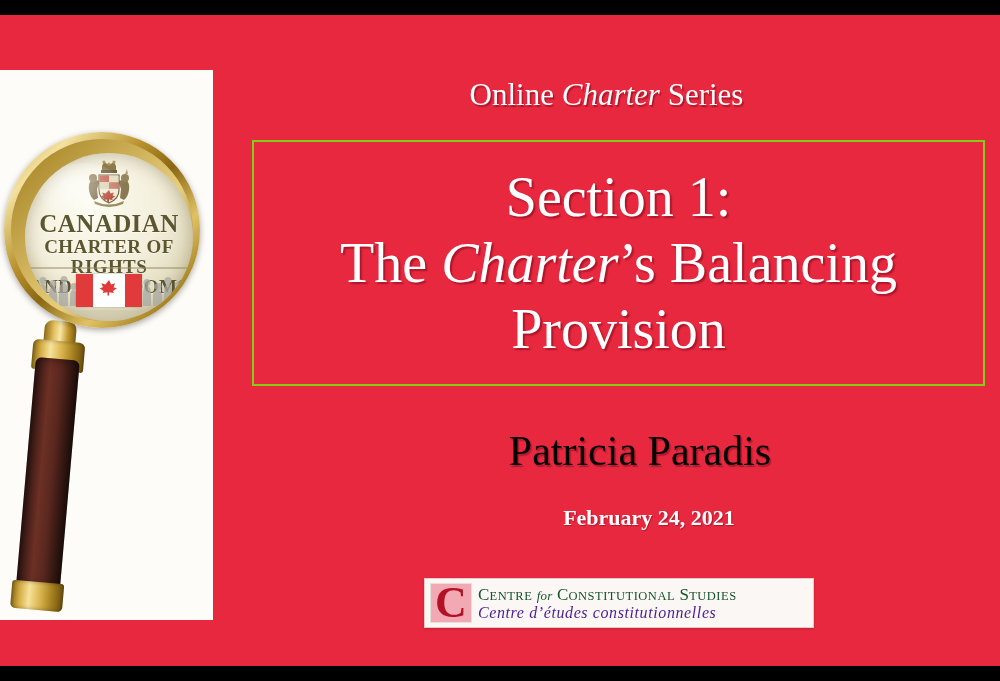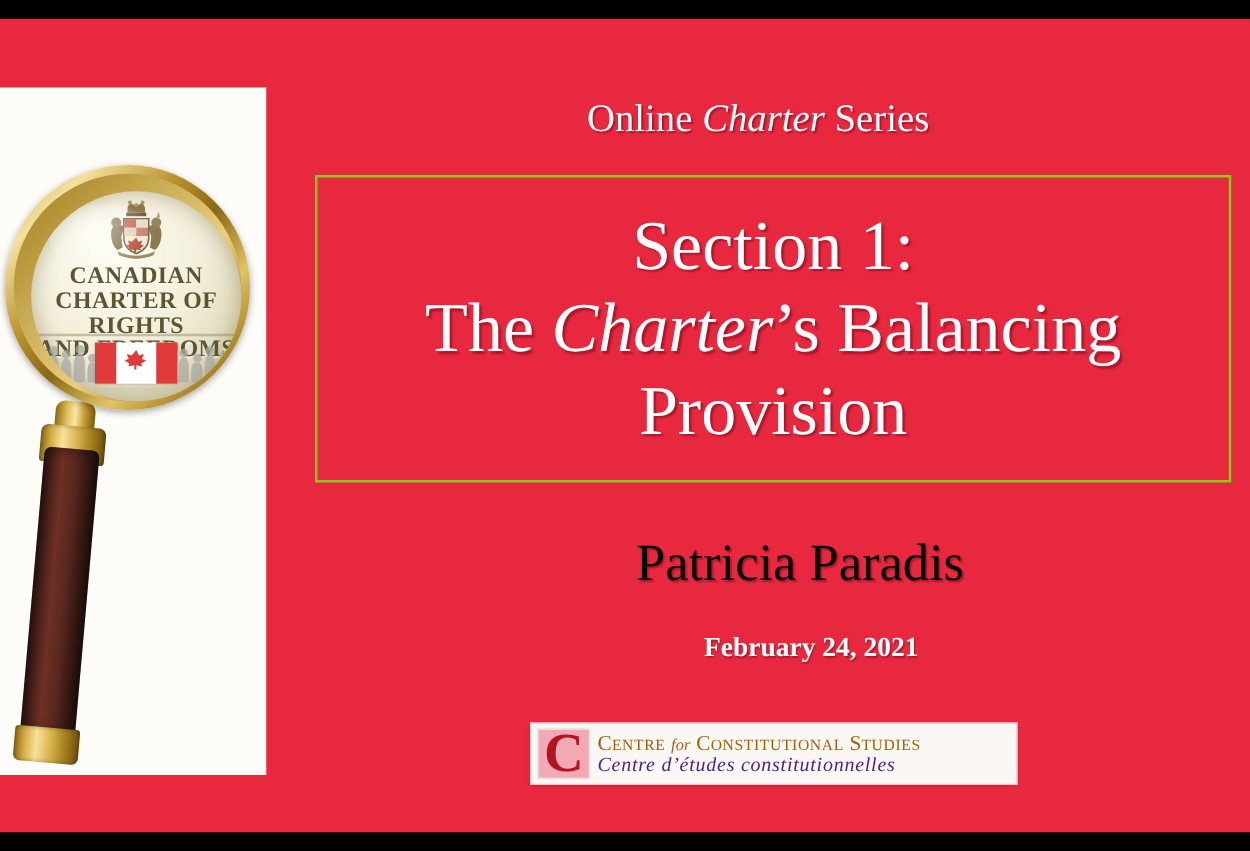--- a/index.html
+++ b/index.html
@@ -135,21 +135,21 @@
     left: -10px; top: 58px;
     width: 188px;
     text-align: center;
     color: #5c5630;
     font-family: "Liberation Serif", "DejaVu Serif", serif;
     font-weight: bold;
     letter-spacing: .4px;
     line-height: 1.04;
     text-shadow: 0 1px 0 rgba(255,255,255,.5);
   }
-  .lens-text .l1 { font-size: 19px; }
+  .lens-text .l1 { font-size: 25px; }
   .lens-text .l2 { font-size: 19px; }
   .lens-text .l3 { font-size: 19px; }
 
   
   .band {
     position: absolute;
     left: 0; top: 117px;
     width: 168px; height: 44px;
   }
   .band-line {
@@ -300,21 +300,21 @@
     left: 50%; top: 50%;
     transform: translate(-50%,-50%);
     font-family: "Liberation Serif", "DejaVu Serif", serif;
     font-size: 44px;
     font-weight: bold;
     color: #B31225;
     line-height: 1;
   }
   .logo-text { flex: 1 1 auto; padding-right: 6px; }
   .logo-en {
-    color: #a16207;
+    color: #14532d;
     font-size: 17px;
     letter-spacing: .2px;
     line-height: 1.12;
     white-space: nowrap;
   }
   .logo-en .sc { font-size: 17px; }
   .logo-en .lc { font-size: 12.5px; letter-spacing: .5px; }
   .logo-en .for { font-style: italic; font-size: 13px; }
   .logo-fr {
     color: #4c1d95;

